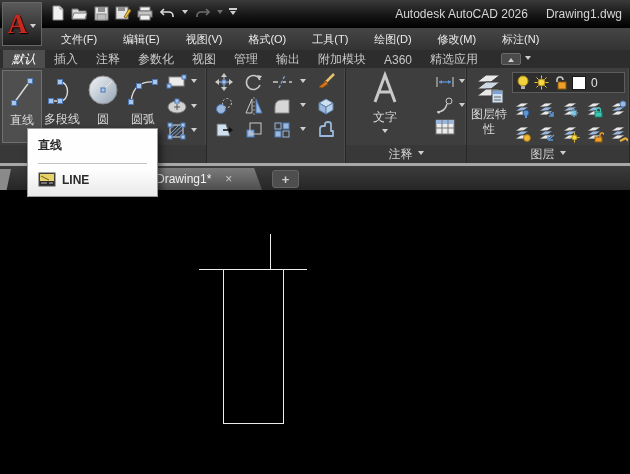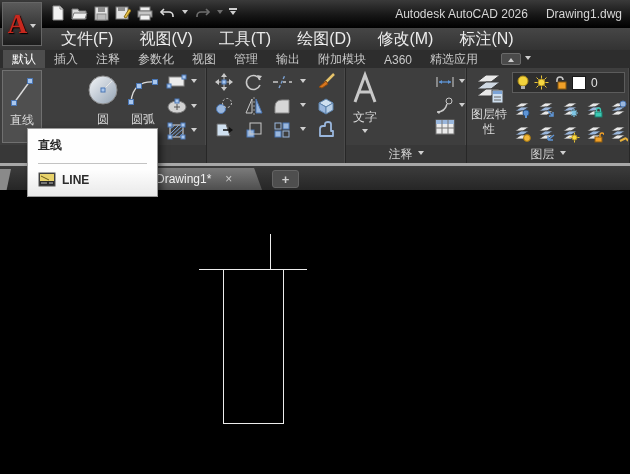--- a/index.html
+++ b/index.html
@@ -19,27 +19,27 @@
   .caret.dim { border-top-color:#6f6f6f; }
   .logo .caret { margin-left:3px; margin-top:6px; }
   .qat { position:absolute; left:50px; top:5px; display:flex; align-items:center; gap:6px; }
   .qat svg { display:block; }
   .titles { position:absolute; right:8px; top:7px; display:flex; gap:18px;
             color:#d6d6d6; font-size:12px; white-space:nowrap; }
 
   
   .menubar { position:absolute; left:0; top:28px; width:630px; height:22px;
              background:linear-gradient(#464646,#333); display:flex; align-items:center; padding-left:48px; }
-  .menu-item { color:#ececec; font-size:16px; padding:3px 13px; cursor:default;text-align:right; }
+  .menu-item { color:#ececec; font-size:11px; padding:3px 13px; cursor:default;text-align:right; }
 
   
   .rtabs { position:absolute; left:0; top:50px; width:630px; height:18px; background:#2d2d2d;
            display:flex; align-items:stretch; padding-left:3px; }
   .rtab { color:#c8c8c8; font-size:12px; padding:1px 9px 0; display:flex; align-items:center; }
-  .rtab.active { background:#4d4d4d; color:#fff; }
+  .rtab.active { background:#4d4d4d; color:#fff;font-style:italic; }
   .ribbon-min { margin-left:14px; display:flex; align-items:center; gap:4px; }
   .ribbon-min .box { width:20px; height:12px; background:#4a4a4a; border:1px solid #6a6a6a; border-radius:2px;
                      display:flex; align-items:center; justify-content:center; }
   .tri-up { width:0; height:0; border:3px solid transparent; border-bottom:4px solid #cfcfcf; margin-top:-2px; }
 
   
   .ribbon { position:absolute; left:0; top:68px; width:630px; height:95px; background:#3e3e3e; }
   .panel { position:absolute; top:0; height:95px; border-right:1px solid #272727; box-shadow:inset -1px 0 0 #4a4a4a; }
   .plabel { position:absolute; left:0; right:0; top:77px; height:18px; background:#383838;
             display:flex; align-items:center; justify-content:center; gap:5px;
@@ -168,21 +168,23 @@
     </div>
   </div>
 
   <div class="logo">
     <span class="a">A</span>
     <span class="caret"></span>
   </div>
 
   <div class="menubar">
     <span class="menu-item">文件(F)</span>
+    <span class="menu-item">编辑(E)</span>
     <span class="menu-item">视图(V)</span>
+    <span class="menu-item">格式(O)</span>
     <span class="menu-item">工具(T)</span>
     <span class="menu-item">绘图(D)</span>
     <span class="menu-item">修改(M)</span>
     <span class="menu-item">标注(N)</span>
   </div>
 
   <div class="rtabs">
     <span class="rtab active">默认</span>
     <span class="rtab">插入</span>
     <span class="rtab">注释</span>
@@ -205,20 +207,29 @@
 
     <div class="panel" style="left:0;width:207px">
       <div class="bigbtn hover" style="left:2px">
         <svg width="30" height="40">
             <line x1="7" y1="32" x2="23" y2="10" stroke="#dcdcdc" stroke-width="1.4"></line>
             <rect x="4.5" y="29.5" width="5" height="5" fill="#a9c7ee" stroke="#4a76b4"></rect>
             <rect x="20.5" y="7.5" width="5" height="5" fill="#a9c7ee" stroke="#4a76b4"></rect>
           </svg>
         <span class="lab">直线</span>
       </div>
+      <div class="bigbtn" style="left:42px">
+        <svg width="34" height="40">
+            <path d="M6 31 L15 31 C25 31 25 12 15 12" fill="none" stroke="#dcdcdc" stroke-width="1.4"></path>
+            <rect x="3.5" y="28.5" width="5" height="5" fill="#a9c7ee" stroke="#4a76b4"></rect>
+            <rect x="12.5" y="28.5" width="5" height="5" fill="#a9c7ee" stroke="#4a76b4"></rect>
+            <rect x="12.5" y="9.5" width="5" height="5" fill="#a9c7ee" stroke="#4a76b4"></rect>
+          </svg>
+        <span class="lab">多段线</span>
+      </div>
       <div class="bigbtn" style="left:84px;width:38px">
         <svg width="34" height="40">
             <circle cx="17" cy="20" r="14" fill="url(#gCirc)" stroke="#8a8a8a"></circle>
             <line x1="17" y1="20" x2="26" y2="11" stroke="#e8e8e8"></line>
             <rect x="15" y="18" width="4" height="4" fill="#a9c7ee" stroke="#4a76b4"></rect>
           </svg>
         <span class="lab">圆</span>
       </div>
       <div class="bigbtn" style="left:123px">
         <svg width="36" height="40">
@@ -342,21 +353,21 @@
       </div>
       <div class="mico" style="left:108px;top:51px">
         <svg width="22" height="22">
             <path d="M5 17 L5 10 Q5 7 8 7 L10 7 L10 5 Q10 3 13 3 Q16 3 16 5 L16 12 L18 12 L18 17 z" fill="none" stroke="#9ab7dd" stroke-width="1.8" stroke-linejoin="round"></path>
           </svg>
       </div>
 
     </div>
 
     <div class="panel" style="left:346px;width:121px">
-      <div class="bigbtn" style="left:0;width:38px">
+      <div class="bigbtn" style="left:20px;width:38px">
         <svg width="32" height="38">
             <path d="M6 32 L16 5 L26 32 M10 22 L22 22" fill="none" stroke="#c9c9c9" stroke-width="3"></path>
           </svg>
         <span class="lab">文字</span>
         <span class="caret" style="margin-top:3px"></span>
       </div>
       <div class="smallrow" style="left:88px;top:7px">
         <svg width="22" height="14">
             <path d="M3 2 v10 M19 2 v10" stroke="#b0b0b0" stroke-width="1.3"></path>
             <path d="M5 7 h12" stroke="#5e94d4" stroke-width="1.3"></path>

